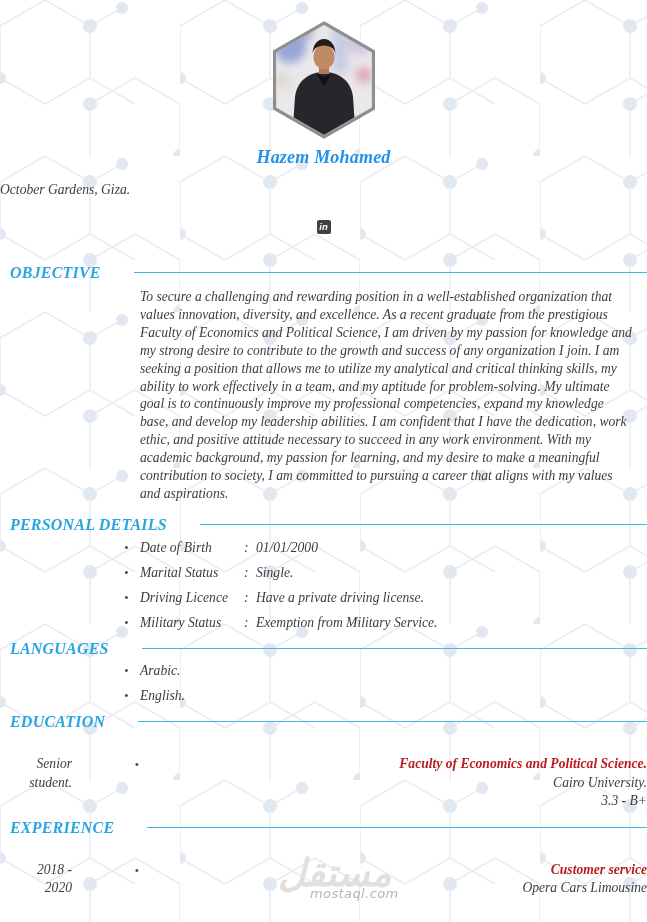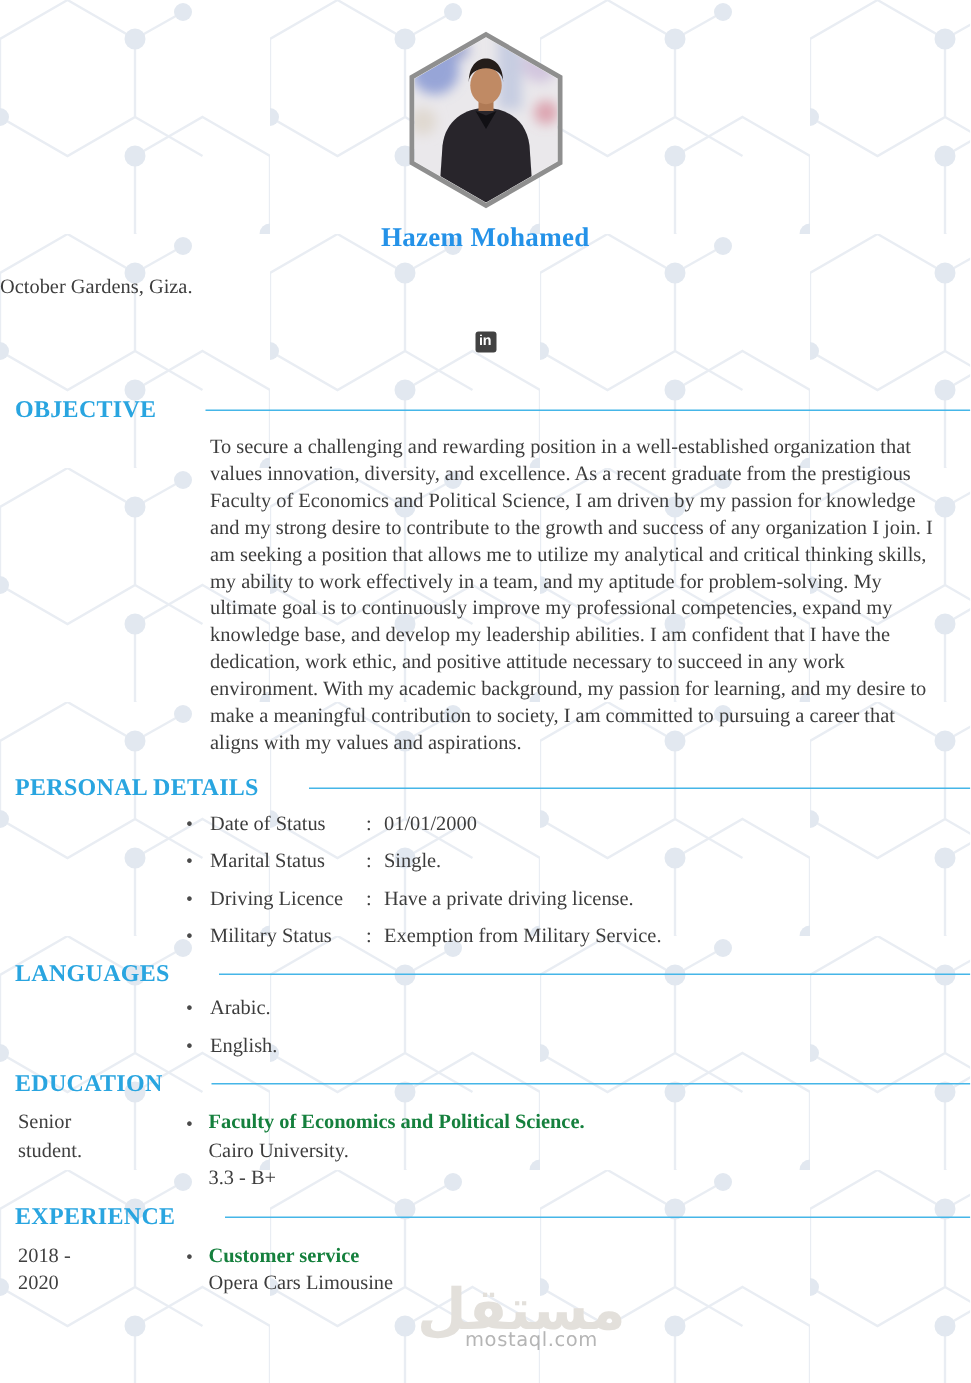--- a/index.html
+++ b/index.html
@@ -5,20 +5,21 @@
   * { margin:0; padding:0; box-sizing:border-box; }
   html,body { background:#ffffff; }
   .page {
     position:relative;
     width:647px; height:922px;
     margin:0 auto;
     background:#ffffff;
     overflow:hidden;
     font-family:"Liberation Serif", serif;
     color:#3d3d3d;
+    font-style:italic;
   }
   .bg-pattern { position:absolute; inset:0; z-index:0; pointer-events:none; }
   .content { position:relative; z-index:1; }
 
   
   .photo-wrap { padding-top:19px; text-align:center; }
   .name {
     margin-top:2px; text-align:center;
     font-size:18px; font-weight:bold; color:#2492e8;
     letter-spacing:0.2px;
@@ -49,26 +50,26 @@
   .pd-list { margin-top:7px; }
   .pd-row { display:flex; padding-left:124px; margin-bottom:10px; font-size:13.6px; line-height:15px; }
   .bullet { width:16px; color:#4a4a4a; font-size:13px; }
   .pd-label { width:104px; }
   .pd-colon { width:12px; }
   .pd-value { flex:1; }
 
   .lang-list { margin-top:6px; }
   .lang-row { display:flex; padding-left:124px; margin-bottom:10px; font-size:13.6px; line-height:15px; }
 
-  .two-col { display:flex; margin-top:8px; font-size:13.6px; }
+  .two-col { display:flex; margin-top:25px; font-size:13.6px;text-align:right; }
   .col-period { width:124px; padding-left:12px; padding-right:52px; line-height:18.7px; color:#3f3f3f; }
   .col-body { display:flex; flex:1; }
   .col-body .bullet { width:15px; padding-top:2px; }
   .col-lines { flex:1; line-height:18.7px; }
-  .bold-line { font-weight:bold; color:#15803d; }
+  .bold-line { font-weight:bold; color:#b91c1c; }
 
   #sec-personal { margin-top:13px; }
   #sec-languages { margin-top:4px; }
   #sec-education { margin-top:3px; }
   #sec-experience { margin-top:8px; }
   #sec-experience .col-period, #sec-experience .col-lines { line-height:18.5px; }
 
   
   .watermark { position:absolute; left:278px; top:856px; z-index:2; pointer-events:none; }
   .wm-ar {
@@ -166,21 +167,21 @@
       </div>
 
       <div class="section" id="sec-personal">
         <div class="section-header">
           <h2 class="section-title">PERSONAL DETAILS</h2>
           <div class="section-rule"></div>
         </div>
         <div class="pd-list">
           <div class="pd-row">
             <span class="bullet">•</span>
-            <span class="pd-label">Date of Status</span>
+            <span class="pd-label">Date of Birth</span>
             <span class="pd-colon">:</span>
             <span class="pd-value">01/01/2000</span>
           </div>
           <div class="pd-row">
             <span class="bullet">•</span>
             <span class="pd-label">Marital Status</span>
             <span class="pd-colon">:</span>
             <span class="pd-value">Single.</span>
           </div>
           <div class="pd-row">

